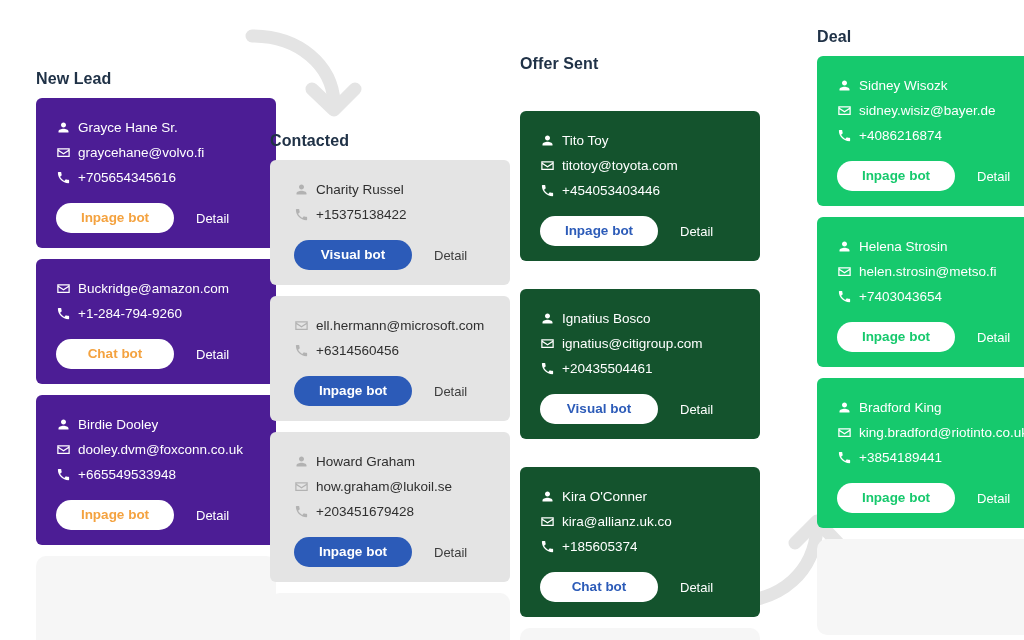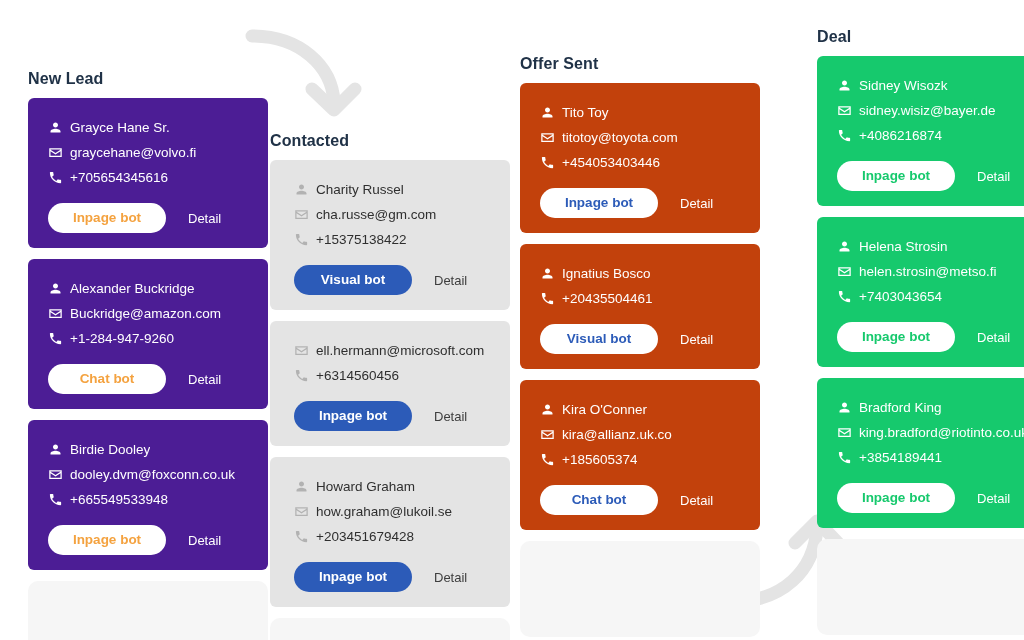--- a/index.html
+++ b/index.html
@@ -27,21 +27,21 @@
   #arrow-top { left: 238px; top: 18px; }
   #arrow-bottom { left: 718px; top: 488px; }
 
   
   .column {
     position: absolute;
     width: 240px;
     top: 0;
     bottom: 0;
   }
-  #col-new-lead  { left: 28px;  }
+  #col-new-lead  { left: 0; padding-left: 36px;  }
   #col-contacted { left: 270px; }
   #col-offer     { left: 520px; }
   #col-deal      { left: 773px; }
 
   .col-title {
     font-size: 16px;
     font-weight: bold;
     color: #203247;
     letter-spacing: .1px;
     margin: 0;
@@ -54,21 +54,21 @@
   .card {
     width: 240px;
     box-sizing: border-box;
     border-radius: 6px;
     padding: 17px 20px 15px 20px;
     margin-bottom: 11px;
     position: relative;
   }
   .card.orange { background: #4c1d95; }
   .card.gray   { background: #E4E4E4; padding-left: 24px; }
-  .card.blue   { background: #c2410c; }
+  .card.blue   { background: #14532d; margin-top: 28px; }
   .card.green  { background: #16C96D; }
 
   .row {
     display: flex;
     align-items: center;
     height: 25px;
   }
   .row .ico {
     width: 22px;
     flex: 0 0 22px;
@@ -181,40 +181,32 @@
           </div>
           <div class="actions">
             <button class="pill">Inpage bot</button>
             <span class="detail">Detail</span>
           </div>
         </div>
         <div class="card orange">
           <div class="row">
             <span class="ico">
               <svg viewBox="0 0 24 24" width="15" height="15">
-                <path d="M12 12c2.21 0 4-1.79 4-4s-1.79-4-4-4-4 1.79-4 4 1.79 4 4 4zm0 2c-3.31 0-8 1.67-8 4v2h16v-2c0-2.33-4.69-4-8-4z"></path>
-              </svg>
-            </span>
-            <span class="txt">Alexander Buckridge</span>
-          </div>
-          <div class="row">
-            <span class="ico">
-              <svg viewBox="0 0 24 24" width="15" height="15">
                 <path d="M2 5h20v14H2V5zm2 2v.4l8 5.2 8-5.2V7H4zm16 10V9.8l-8 5.2-8-5.2V17h16z"></path>
               </svg>
             </span>
             <span class="txt">Buckridge@amazon.com</span>
           </div>
           <div class="row">
             <span class="ico">
               <svg viewBox="0 0 24 24" width="15" height="15">
                 <path d="M6.6 10.8c1.4 2.8 3.8 5.1 6.6 6.6l2.2-2.2c.3-.3.7-.4 1-.2 1.2.4 2.4.6 3.6.6.6 0 1 .4 1 1V20c0 .6-.4 1-1 1C10.6 21 3 13.4 3 4c0-.6.4-1 1-1h3.5c.6 0 1 .4 1 1 0 1.3.2 2.5.6 3.6.1.3 0 .7-.2 1l-2.3 2.2z"></path>
               </svg>
             </span>
-            <span class="txt">+1-284-947-9260</span>
+            <span class="txt">+1-284-794-9260</span>
           </div>
           <div class="actions">
             <button class="pill">Chat bot</button>
             <span class="detail">Detail</span>
           </div>
         </div>
         <div class="card orange">
           <div class="row">
             <span class="ico">
               <svg viewBox="0 0 24 24" width="15" height="15">
@@ -256,28 +248,20 @@
             <span class="ico">
               <svg viewBox="0 0 24 24" width="15" height="15">
                 <path d="M12 12c2.21 0 4-1.79 4-4s-1.79-4-4-4-4 1.79-4 4 1.79 4 4 4zm0 2c-3.31 0-8 1.67-8 4v2h16v-2c0-2.33-4.69-4-8-4z"></path>
               </svg>
             </span>
             <span class="txt">Charity Russel</span>
           </div>
           <div class="row">
             <span class="ico">
               <svg viewBox="0 0 24 24" width="15" height="15">
-                <path d="M2 5h20v14H2V5zm2 2v.4l8 5.2 8-5.2V7H4zm16 10V9.8l-8 5.2-8-5.2V17h16z"></path>
-              </svg>
-            </span>
-            <span class="txt">cha.russe@gm.com</span>
-          </div>
-          <div class="row">
-            <span class="ico">
-              <svg viewBox="0 0 24 24" width="15" height="15">
                 <path d="M6.6 10.8c1.4 2.8 3.8 5.1 6.6 6.6l2.2-2.2c.3-.3.7-.4 1-.2 1.2.4 2.4.6 3.6.6.6 0 1 .4 1 1V20c0 .6-.4 1-1 1C10.6 21 3 13.4 3 4c0-.6.4-1 1-1h3.5c.6 0 1 .4 1 1 0 1.3.2 2.5.6 3.6.1.3 0 .7-.2 1l-2.3 2.2z"></path>
               </svg>
             </span>
             <span class="txt">+15375138422</span>
           </div>
           <div class="actions">
             <button class="pill">Visual bot</button>
             <span class="detail">Detail</span>
           </div>
         </div>
@@ -375,20 +359,28 @@
             <span class="ico">
               <svg viewBox="0 0 24 24" width="15" height="15">
                 <path d="M12 12c2.21 0 4-1.79 4-4s-1.79-4-4-4-4 1.79-4 4 1.79 4 4 4zm0 2c-3.31 0-8 1.67-8 4v2h16v-2c0-2.33-4.69-4-8-4z"></path>
               </svg>
             </span>
             <span class="txt">Ignatius Bosco</span>
           </div>
           <div class="row">
             <span class="ico">
               <svg viewBox="0 0 24 24" width="15" height="15">
+                <path d="M2 5h20v14H2V5zm2 2v.4l8 5.2 8-5.2V7H4zm16 10V9.8l-8 5.2-8-5.2V17h16z"></path>
+              </svg>
+            </span>
+            <span class="txt">ignatius@citigroup.com</span>
+          </div>
+          <div class="row">
+            <span class="ico">
+              <svg viewBox="0 0 24 24" width="15" height="15">
                 <path d="M6.6 10.8c1.4 2.8 3.8 5.1 6.6 6.6l2.2-2.2c.3-.3.7-.4 1-.2 1.2.4 2.4.6 3.6.6.6 0 1 .4 1 1V20c0 .6-.4 1-1 1C10.6 21 3 13.4 3 4c0-.6.4-1 1-1h3.5c.6 0 1 .4 1 1 0 1.3.2 2.5.6 3.6.1.3 0 .7-.2 1l-2.3 2.2z"></path>
               </svg>
             </span>
             <span class="txt">+20435504461</span>
           </div>
           <div class="actions">
             <button class="pill">Visual bot</button>
             <span class="detail">Detail</span>
           </div>
         </div>

